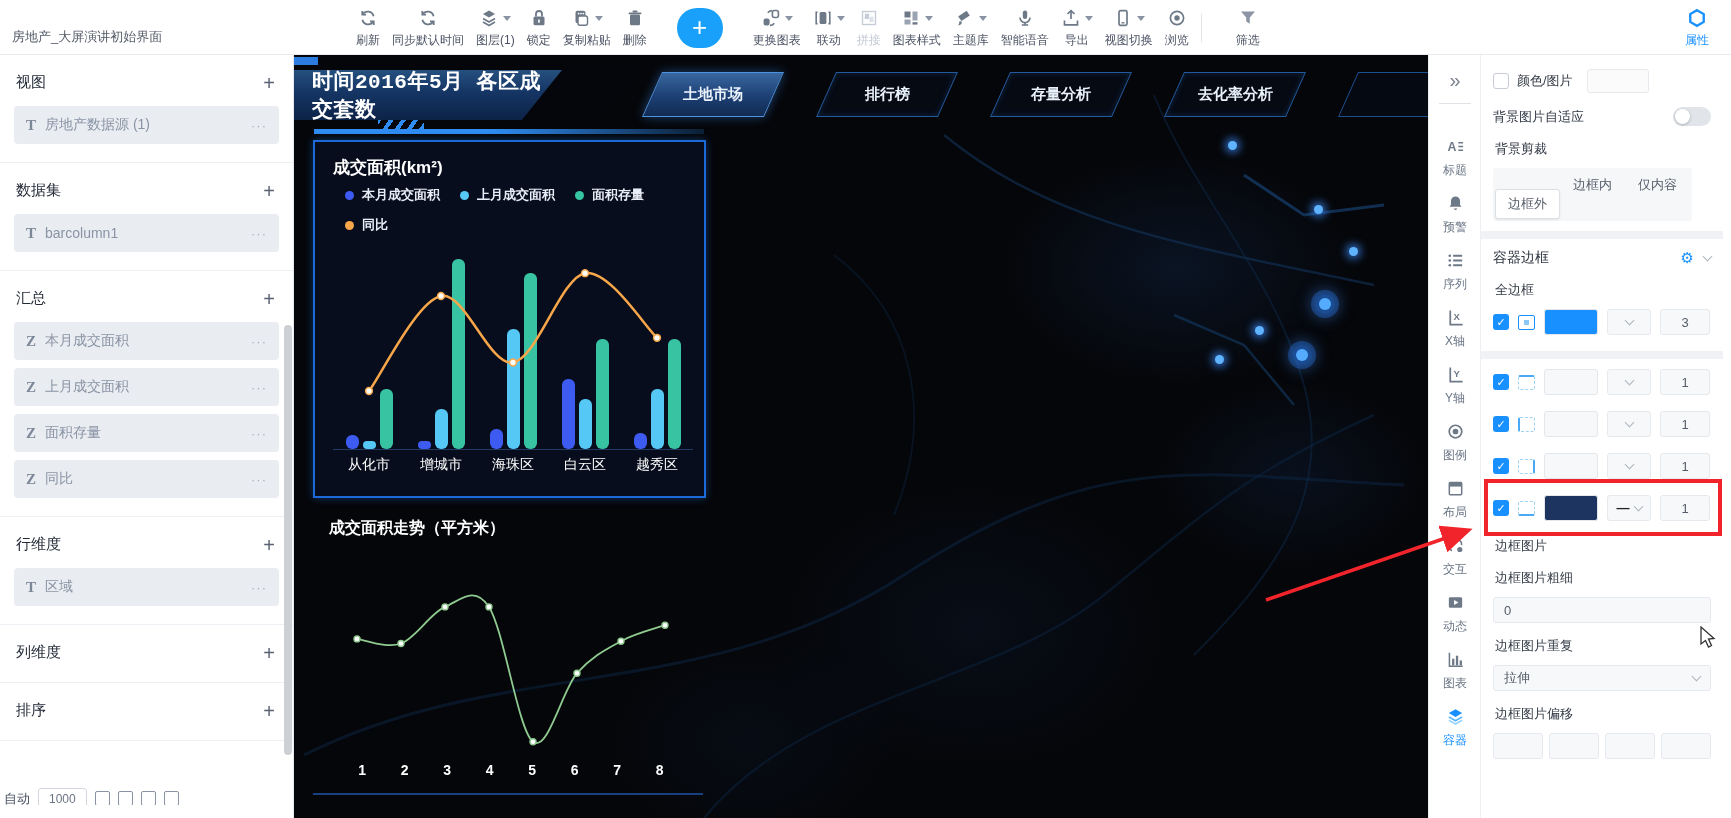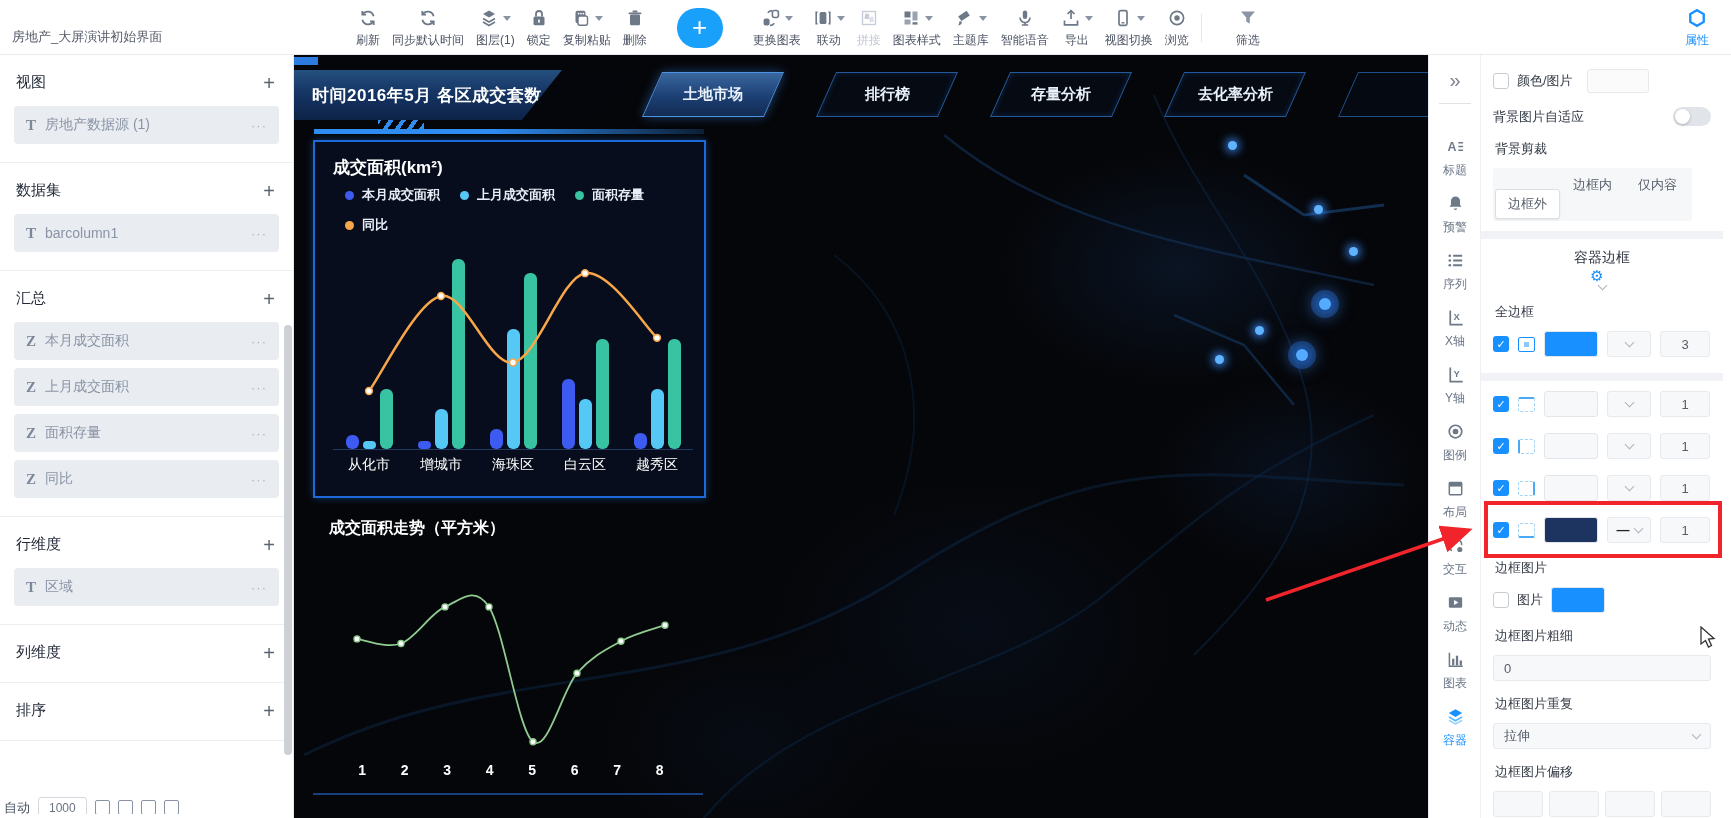--- a/index.html
+++ b/index.html
@@ -37,21 +37,21 @@
     padding:12px 18px 10px 16px;}
   .sec-title .t{font-size:15px;color:#232a37;}
   .sec-plus{font-size:20px;color:#5a6373;font-weight:300;cursor:pointer;line-height:16px;}
   .pill{display:flex;align-items:center;background:#e9ecf1;border-radius:4px;height:38px;
     margin:4px 14px 8px 14px;padding:0 12px;cursor:pointer;}
   .pill .ficon{font-family:"Liberation Serif","DejaVu Serif",serif;font-weight:bold;
     font-size:15px;color:#7c8798;margin-right:9px;}
   .pill .plabel{font-size:14px;color:#8a94a5;flex:1;white-space:nowrap;overflow:hidden;}
   .pill .dots{color:#a7afbc;font-size:13px;letter-spacing:1px;}
   .s-scroll{position:absolute;right:1px;top:270px;width:8px;height:430px;background:#cdd0d5;border-radius:4px;}
-  .s-footer{position:absolute;left:0;bottom:4px;width:100%;height:19px;overflow:hidden;
+  .s-footer{position:absolute;left:0;bottom:13px;width:100%;height:19px;overflow:hidden;
     display:flex;align-items:flex-start;gap:8px;padding-left:4px;background:#fff;}
   .s-footer .ftxt{font-size:13px;color:#4b5263;margin-top:4px;white-space:nowrap;}
   .s-footer .fbox{border:1px solid #d4d8de;border-radius:3px;font-size:12px;color:#6b7383;
     padding:3px 10px;margin-top:2px;background:#fff;}
   .s-footer .fic{width:15px;height:15px;border:1.5px solid #8a93a3;border-radius:2px;margin-top:5px;}
 
   
   .canvas{position:absolute;left:294px;top:55px;width:1134px;height:763px;background:#050609;
     overflow:hidden;z-index:1;
     background-image:
@@ -61,21 +61,21 @@
       radial-gradient(ellipse 220px 160px at 40% 90%, rgba(14,34,64,.20), transparent 70%);}
   .roads{position:absolute;inset:0;}
   .corner-chip{position:absolute;left:0;top:2px;width:24px;height:8px;background:#2c7be0;}
 
   .banner-band{position:absolute;left:0;top:15px;width:345px;height:50px;background:#04060b;
     clip-path:polygon(0 0,100% 0,86% 100%,0 100%);}
   .banner{position:absolute;left:0;top:15px;width:268px;height:50px;
     background:linear-gradient(180deg,#25507f 0%,#153564 45%,#0d2347 100%);
     clip-path:polygon(0 0,100% 0,85% 100%,0 100%);
     display:flex;align-items:center;padding-left:18px;
-    font-size:17px;font-weight:bold;color:#fff;letter-spacing:.5px;}
+    font-size:21px;font-weight:bold;color:#fff;letter-spacing:.5px;font-family:Liberation Mono, monospace;}
   .tabs{position:absolute;left:358px;top:17px;display:flex;gap:52px;}
   .tab{width:122px;height:45px;transform:skewX(-24deg);border:1px solid #235a9e;
     background:rgba(8,20,40,.35);display:flex;align-items:center;justify-content:center;cursor:pointer;
     box-shadow:inset 0 0 6px rgba(40,110,200,.25);}
   .tab span{transform:skewX(24deg);font-size:15px;font-weight:bold;color:#e9f1fb;white-space:nowrap;}
   .tab.active{background:linear-gradient(180deg,#39679f 0%,#1c3f74 55%,#122b52 100%);
     border-color:#4e93df;box-shadow:0 0 10px rgba(60,140,240,.45);}
   .tab-edge{width:120px;height:45px;transform:skewX(-24deg);border:1px solid #1d4f8e;background:rgba(8,20,40,.3);}
 
   
@@ -133,21 +133,21 @@
   .cb.off{background:#fff;border:1px solid #c8cdd5;}
   .mini-input{width:62px;height:24px;border:1px solid #e6e9ed;border-radius:3px;background:#fbfbfc;margin-left:6px;}
   .toggle{width:38px;height:19px;border-radius:10px;background:#e1e5ea;position:relative;
     margin-left:auto;cursor:pointer;flex:none;}
   .toggle::after{content:'';position:absolute;left:2px;top:2px;width:15px;height:15px;border-radius:50%;
     background:#fff;box-shadow:0 1px 3px rgba(0,0,0,.25);}
   .segmented{display:flex;background:#f6f7f9;border-radius:3px;padding:2px;width:max-content;margin-bottom:10px;}
   .segopt{font-size:13px;color:#555d69;padding:5px 12px;border-radius:3px;cursor:pointer;border:1px solid transparent;}
   .segopt.active{background:#fff;border-color:#dcdfe4;box-shadow:0 1px 2px rgba(0,0,0,.08);margin-top:19px;}
   .band{height:8px;background:#f1f2f5;margin:4px -12px 10px -12px;}
-  .sect-head{display:flex;align-items:center;margin:2px 0 0 0;flex-direction:column;}
+  .sect-head{display:flex;align-items:center;margin:2px 0 0 0;}
   .sect-head .t{font-size:14px;color:#2e3540;flex:1;}
   .gear{color:#1890ff;font-size:15px;margin-right:10px;cursor:pointer;}
   .chev{width:7px;height:7px;border-right:1.6px solid #aeb5bf;border-bottom:1.6px solid #aeb5bf;
     transform:rotate(45deg);margin-top:-3px;}
   .brow{display:flex;align-items:center;gap:9px;margin-bottom:16px;position:relative;}
   .edge-icon{width:17px;height:15px;border:1px dashed #9fd4f7;border-radius:2px;position:relative;flex:none;}
   .edge-icon.all{border:1.5px solid #1890ff;}
   .edge-icon.all::after{content:'';position:absolute;left:5px;top:4px;width:5px;height:5px;background:#8cc8f5;}
   .edge-icon.top{border-top:2px solid #49a9f5;}
   .edge-icon.left{border-left:2px solid #49a9f5;}
@@ -766,25 +766,20 @@
           <span class="edge-icon bottom"></span>
           <span class="swatch" style="background:#1D3461"></span>
           <span class="mini-select">
             <span class="ls">—</span>
             <span class="chev"></span>
           </span>
           <span class="numbox">1</span>
         </div>
       </div>
     <span class="plabel block">边框图片</span>
-    <div class="prow">
-      <span class="cb off"></span>
-      <span class="plabel">图片</span>
-      <span class="swatch" id="img-swatch" style="background: rgb(24, 144, 255);"></span>
-    </div>
     <span class="plabel block">边框图片粗细</span>
     <div class="input-wide">0</div>
     <span class="plabel block">边框图片重复</span>
     <div class="sel-wide">
       <span>拉伸</span>
       <span class="chev"></span>
     </div>
     <span class="plabel block">边框图片偏移</span>
     <div class="offset-boxes">
       <span class="ob"></span>

